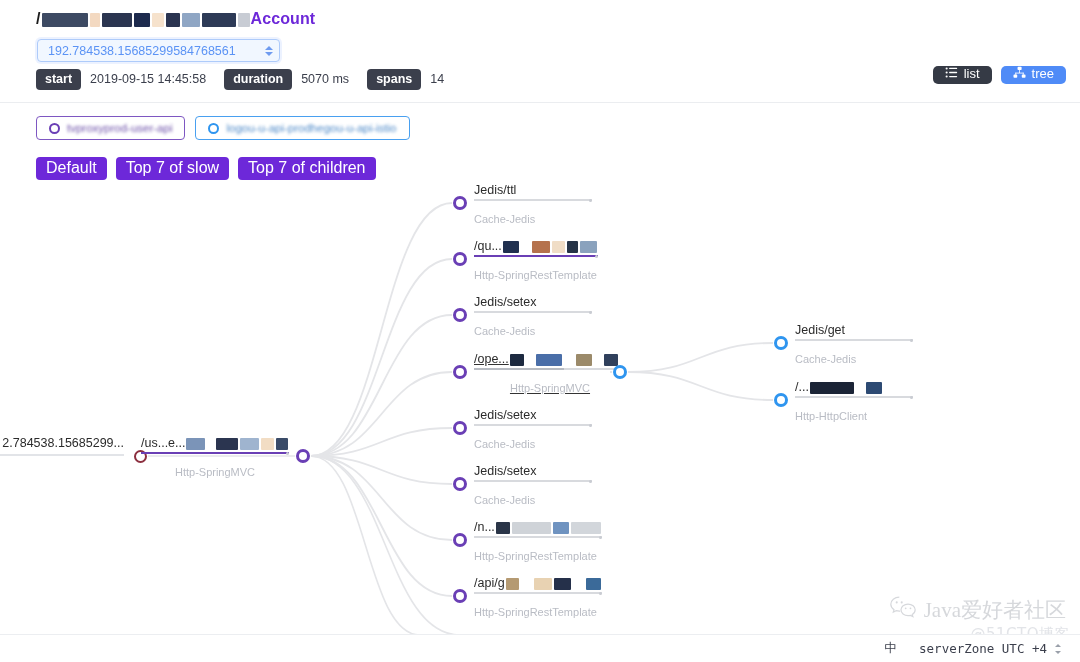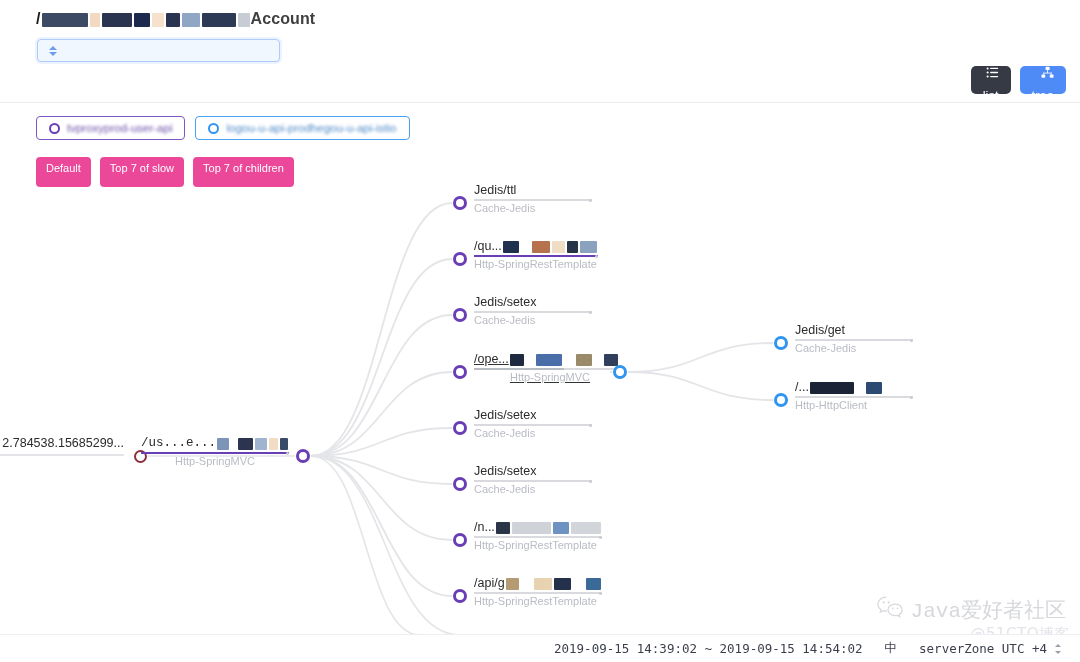--- a/index.html
+++ b/index.html
@@ -9,77 +9,77 @@
     -webkit-font-smoothing:antialiased;color:#333;
   }
   .app{position:relative;width:1080px;height:662px;}
 
   
   .header{position:absolute;left:0;top:0;width:1080px;height:103px;
     border-bottom:1px solid #ebedf0;box-sizing:border-box;background:#fff;}
   .title{position:absolute;left:36px;top:8px;font-size:16px;font-weight:700;
     color:#1c1c1c;letter-spacing:.1px;white-space:nowrap;display:flex;align-items:center;height:22px;}
   .title .t-pre{color:#1c1c1c;}
-  .title .t-post{color:#404040;}
+  .title .t-post{color:#6d28d9;}
   
   .mos{display:inline-block;height:14px;vertical-align:middle;margin:0 1px;border-radius:1px;}
 
   .traceid-select{position:absolute;left:37px;top:39px;height:23px;width:243px;
     box-sizing:border-box;border:1px solid #aecbfa;border-radius:4px;background:#f1f7ff;
     display:flex;align-items:center;padding:0 6px 0 10px;
     box-shadow:0 0 0 2px rgba(64,132,255,.10);}
   .traceid-select .val{flex:1;font-size:12.5px;color:#5b93f5;white-space:nowrap;overflow:hidden;}
   .spin{width:9px;height:14px;position:relative;flex:0 0 9px;}
   .spin:before,.spin:after{content:"";position:absolute;left:1px;border-left:4px solid transparent;border-right:4px solid transparent;}
   .spin:before{top:2px;border-bottom:4px solid #6f9bf0;}
   .spin:after{bottom:2px;border-top:4px solid #6f9bf0;}
 
   .metarow{position:absolute;left:36px;top:68px;display:flex;align-items:center;height:22px;}
   .chip{background:#3b3f4c;color:#fff;font-size:12.5px;font-weight:700;
     border-radius:4px;padding:3px 9px 4px;line-height:14px;white-space:nowrap;}
   .metaval{font-size:12.5px;color:#3b3f4c;margin:0 18px 0 9px;white-space:nowrap;}
   .metaval.last{margin-right:0;}
 
   .viewbtns{position:absolute;right:14px;top:66px;display:flex;gap:9px;}
-  .vbtn{display:flex;align-items:flex-end;gap:6px;border-radius:5px;height:28px;padding:0 12px;
-    font-size:13px;color:#fff;cursor:pointer;flex-direction:column;}
+  .vbtn{display:flex;align-items:flex-start;gap:6px;border-radius:5px;height:18px;padding:0 12px;
+    font-size:13px;color:#fff;cursor:pointer;}
   .vbtn.dark{background:#353a45;}
   .vbtn.blue{background:#4f8bf7;}
   .ico{display:inline-block;}
 
   
   .legend{position:absolute;left:36px;top:116px;display:flex;gap:10px;align-items:center;}
   .lchip{display:flex;align-items:center;gap:7px;height:24px;box-sizing:border-box;
     border-radius:4px;padding:0 12px;font-size:11.5px;background:#fff;white-space:nowrap;position:relative;}
   .lchip.purple{border:1px solid #7e57c2;color:#5e3fa0;}
   .lchip.blue{border:1px solid #49a0f0;color:#3e7fc4;}
   .ring{width:11px;height:11px;border-radius:50%;box-sizing:border-box;flex:0 0 11px;}
   .ring.purple{border:2px solid #6a3fb5;}
   .ring.blue{border:2px solid #2f95ef;}
   .blurtxt{filter:blur(1.6px);opacity:.92;}
 
   .filters{position:absolute;left:36px;top:157px;display:flex;gap:9px;}
-  .fbtn{background:#ec4899;color:#fff;font-size:11px;border-radius:4px;
-    padding:4px 10px 12px;line-height:14px;cursor:pointer;white-space:nowrap;}
+  .fbtn{background:#6d28d9;color:#fff;font-size:16px;border-radius:4px;
+    padding:4px 10px 5px;line-height:14px;cursor:pointer;white-space:nowrap;}
 
   
   .canvas{position:absolute;left:0;top:180px;width:1080px;height:455px;}
   svg.edges{position:absolute;left:0;top:0;width:1080px;height:455px;}
 
   .node{position:absolute;width:0;height:0;}
   .ncirc{position:absolute;border-radius:50%;box-sizing:border-box;}
   .ncirc.purple{width:14px;height:14px;border:3px solid #6a3fb5;left:-7px;top:-7px;background:#fff;}
   .ncirc.blue{width:14px;height:14px;border:3px solid #2f95ef;left:-7px;top:-7px;background:#fff;}
   .ncirc.root{width:13px;height:13px;border:2.5px solid #8c2f3f;left:-6.5px;top:-6.5px;background:#fff;}
 
   .nlabel{position:absolute;left:14px;top:-20px;width:180px;}
   .nlabel.left{left:auto;right:14px;text-align:right;}
   .ntext{font-size:12.5px;color:#2b2b2b;white-space:nowrap;line-height:15px;display:flex;align-items:center;}
-  .nlabel.left .ntext{justify-content:flex-end;font-family:Liberation Mono, monospace;}
-  .nsub{font-size:11px;color:#b9bcc4;line-height:14px;white-space:nowrap;margin-top:0;}
+  .nlabel.left .ntext{justify-content:flex-end;}
+  .nsub{font-size:11px;color:#b9bcc4;line-height:14px;white-space:nowrap;margin-top:11px;}
   .nbar{height:2px;background:#d8dade;margin-top:1px;position:relative;}
   .nbar i{position:absolute;left:0;top:0;height:2px;display:block;}
   .nbar:after{content:"";position:absolute;right:0;top:-0.5px;width:3px;height:3px;border-radius:50%;background:#c9ccd2;}
 
   .rootlabel{position:absolute;right:16px;top:-20px;text-align:right;}
   .rootlabel .ntext{font-size:12.5px;color:#2b2b2b;white-space:nowrap;justify-content:flex-end;}
   .rootbar{height:1.5px;background:#e2e4e8;margin-top:3px;}
 
   
   .footer{position:absolute;left:0;bottom:0;width:1080px;height:28px;
@@ -88,41 +88,50 @@
     font-size:12.5px;color:#3b3f4c;font-family:"DejaVu Sans Mono","Liberation Mono",monospace;white-space:nowrap;}
   .footer-inner .lang{font-family:"DejaVu Sans",sans-serif;}
   .footer-caret{width:7px;height:10px;position:relative;margin-left:-14px;}
   .footer-caret:before,.footer-caret:after{content:"";position:absolute;left:0;border-left:3px solid transparent;border-right:3px solid transparent;}
   .footer-caret:before{top:0;border-bottom:3px solid #9aa0aa;}
   .footer-caret:after{bottom:0;border-top:3px solid #9aa0aa;}
 
   
   .wm-wechat{position:absolute;right:14px;bottom:38px;display:flex;align-items:center;gap:7px;
     color:#d4d6da;font-size:21px;opacity:.95;pointer-events:none;}
-  .wm-wechat .cn{font-family:Liberation Mono, monospace;}
+  .wm-wechat .cn{font-family:Liberation Serif, serif;}
   .wm-cto{position:absolute;right:10px;bottom:18px;font-size:15px;color:#e2e4e8;
     letter-spacing:.5px;pointer-events:none;font-family:"DejaVu Sans",sans-serif;}
 </style>
 </head>
 <body>
 
 <div class="app">
 
   <div class="header">
 
     <div class="title">
       <span class="t-pre">/</span>
       <span id="title-mosaic"><span class="mos" style="width: 46px; background: rgb(61, 74, 99);"></span><span class="mos" style="width: 10px; background: rgb(243, 217, 193);"></span><span class="mos" style="width: 30px; background: rgb(43, 53, 80);"></span><span class="mos" style="width: 16px; background: rgb(29, 42, 77);"></span><span class="mos" style="width: 12px; background: rgb(246, 226, 204);"></span><span class="mos" style="width: 14px; background: rgb(42, 52, 80);"></span><span class="mos" style="width: 18px; background: rgb(143, 166, 196);"></span><span class="mos" style="width: 34px; background: rgb(45, 58, 86);"></span><span class="mos" style="width: 12px; background: rgb(200, 204, 212);"></span></span>
       <span class="t-post">Account</span>
     </div>
 
     <div class="traceid-select">
+      <span class="val">192.784538.15685299584768561</span>
       <span class="spin"></span>
     </div>
 
+    <div class="metarow">
+      <span class="chip">start</span>
+      <span class="metaval">2019-09-15 14:45:58</span>
+      <span class="chip">duration</span>
+      <span class="metaval">5070 ms</span>
+      <span class="chip">spans</span>
+      <span class="metaval last">14</span>
+    </div>
 
     <div class="viewbtns">
       <div class="vbtn dark">
         <span class="ico">
           <svg width="13" height="13" viewBox="0 0 16 16">
               <g fill="#fff">
             <circle cx="2" cy="3" r="1.3"></circle>
                 <rect x="5" y="2.2" width="10" height="1.6" rx=".8"></rect>
             <circle cx="2" cy="8" r="1.3"></circle>
                 <rect x="5" y="7.2" width="10" height="1.6" rx=".8"></rect>
@@ -360,19 +369,18 @@
             <circle cx="23.1" cy="14.4" r=".95"></circle>
         </g>
       </svg>
     </span>
     <span class="cn">Java爱好者社区</span>
   </div>
   <div class="wm-cto">@51CTO博客</div>
 
   <div class="footer">
     <div class="footer-inner">
-      <span>2019-09-15 14:39:02 ~ 2019-09-15 14:54:02</span>
       <span class="lang">中</span>
       <span>serverZone UTC +4</span>
       <span class="footer-caret"></span>
     </div>
   </div>
 </div>
 
 </body></html>

